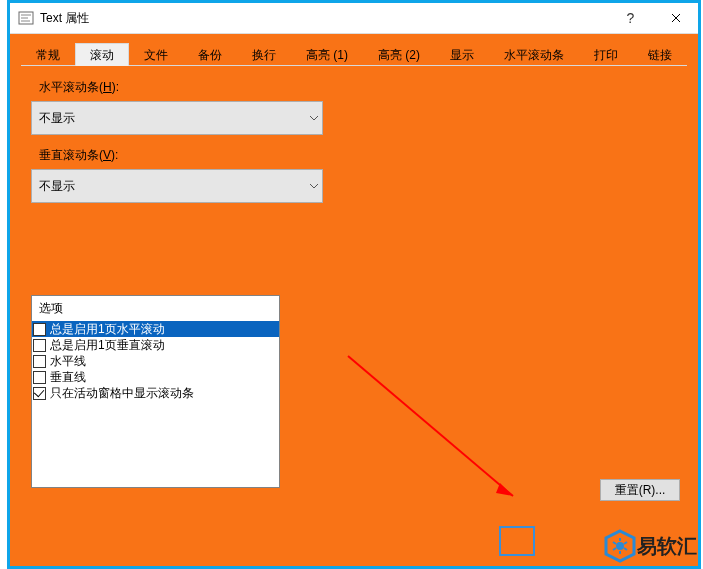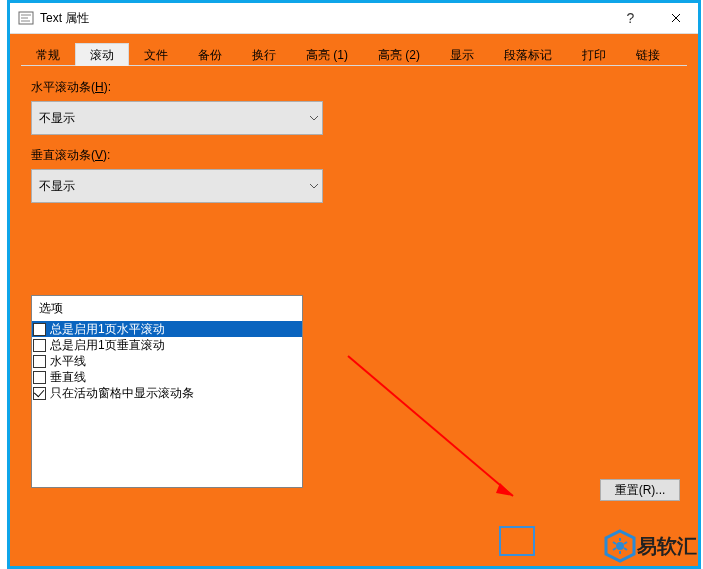--- a/index.html
+++ b/index.html
@@ -84,20 +84,21 @@
     .tabpanel {
       padding: 13px 10px 0 10px;
     }
 
     .form-group { margin-bottom: 12px; }
     .form-label {
       font-size: 12px;
       color: #000;
       display: block;
       margin-bottom: 5px;
+      margin-left: 8px;
     }
     .form-label u { text-decoration: underline; }
 
     .combo {
       width: 292px;
       height: 34px;
       background: #e6e6e6;
       border: 1px solid #aeaeae;
       display: flex;
       align-items: center;
@@ -112,21 +113,21 @@
     .combo-btn {
       width: 17px;
       height: 100%;
       display: flex;
       align-items: center;
       justify-content: center;
     }
 
     .options-box {
       margin-top: 92px;
-      width: 272px;
+      width: 249px;
       height: 193px;
       border: 1px solid #828282;
       background: #fff;
       font-size: 12px;
     }
     .options-title {
       padding: 4px 7px;
       font-size: 12px;
       color: #000;
     }
@@ -229,21 +230,21 @@
   <div class="content">
     <div class="tabstrip">
       <div class="tab">常规</div>
       <div class="tab active">滚动</div>
       <div class="tab">文件</div>
       <div class="tab">备份</div>
       <div class="tab">换行</div>
       <div class="tab">高亮 (1)</div>
       <div class="tab">高亮 (2)</div>
       <div class="tab">显示</div>
-      <div class="tab">段落标记</div>
+      <div class="tab">水平滚动条</div>
       <div class="tab">打印</div>
       <div class="tab">链接</div>
     </div>
 
     <div class="tabpanel">
 
       <div class="form-group">
         <label class="form-label">
           <span>水平滚动条(</span><u>H</u><span>):</span>
         </label>

